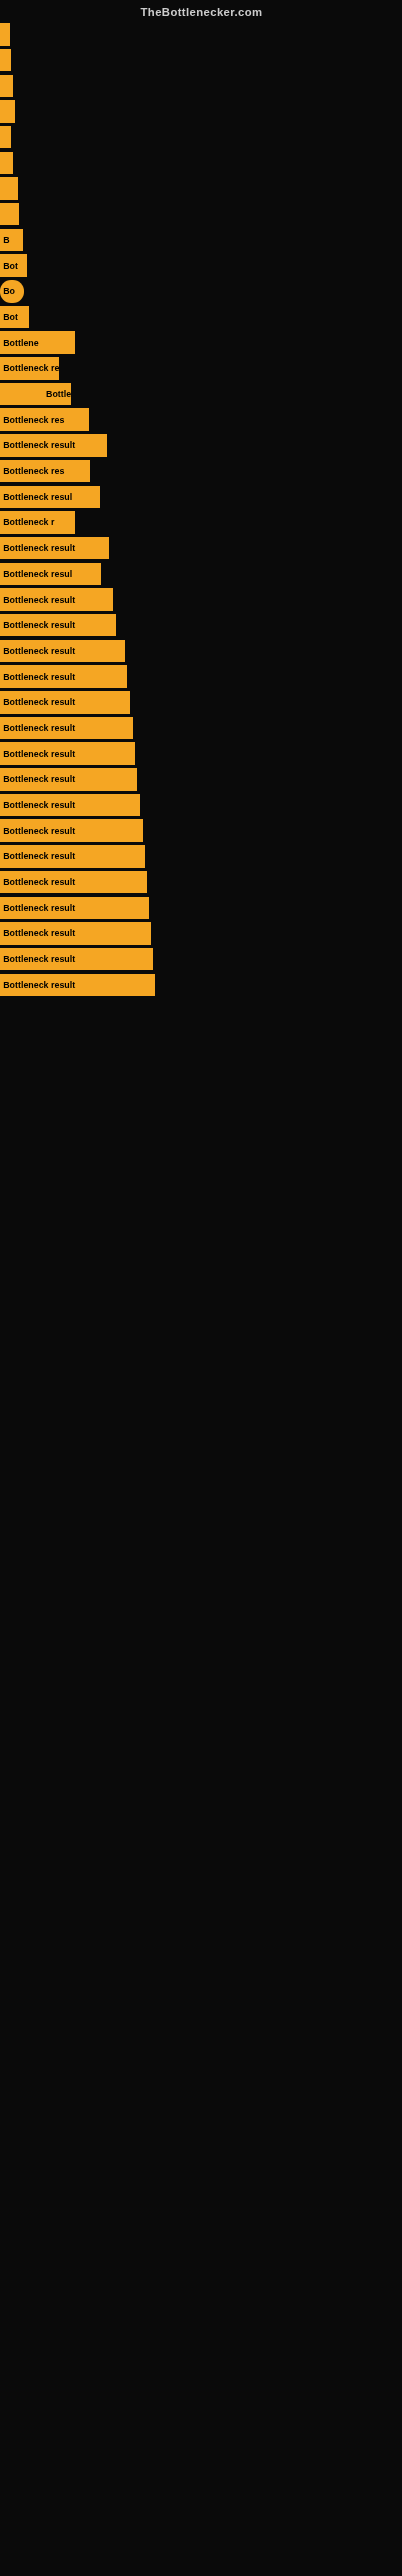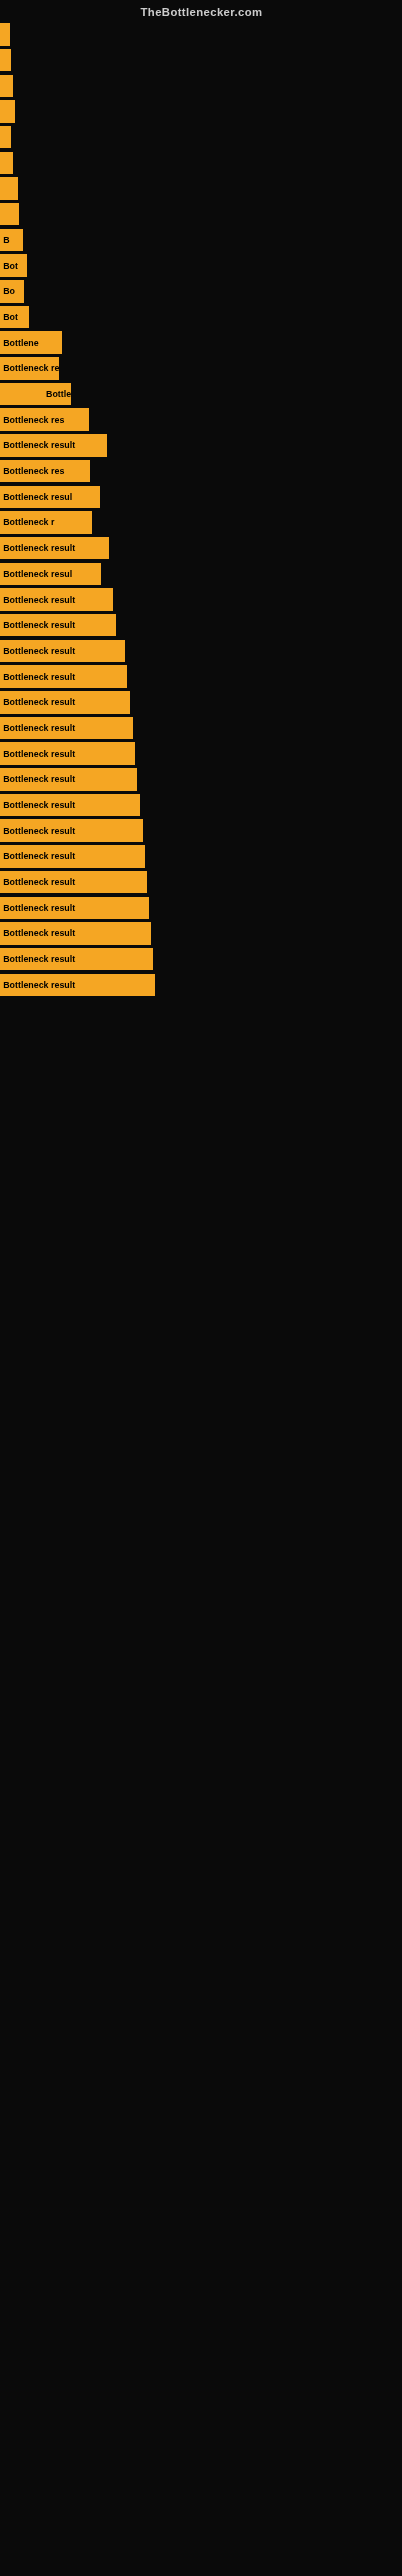--- a/index.html
+++ b/index.html
@@ -94,31 +94,31 @@
       <div class="bar" style="width: 22.5px;">
         <span class="bar-label">B</span>
       </div>
     </div>
     <div class="bar-row">
       <div class="bar" style="width: 27px;">
         <span class="bar-label">Bot</span>
       </div>
     </div>
     <div class="bar-row">
-      <div class="bar" style="width: 24px;">
+      <div class="bar" style="width: 24px; border-radius: 11px;">
         <span class="bar-label">Bo</span>
       </div>
     </div>
     <div class="bar-row">
       <div class="bar" style="width: 29px;">
         <span class="bar-label">Bot</span>
       </div>
     </div>
     <div class="bar-row">
-      <div class="bar" style="width: 62px;">
+      <div class="bar" style="width: 75px;">
         <span class="bar-label">Bottlene</span>
       </div>
     </div>
     <div class="bar-row">
       <div class="bar" style="width: 59px;">
         <span class="bar-label">Bottleneck re</span>
       </div>
     </div>
     <div class="bar-row">
       <div class="bar" style="width: 71px; padding-left: 46px;">
@@ -139,21 +139,21 @@
       <div class="bar" style="width: 90px;">
         <span class="bar-label">Bottleneck res</span>
       </div>
     </div>
     <div class="bar-row">
       <div class="bar" style="width: 100px;">
         <span class="bar-label">Bottleneck resul</span>
       </div>
     </div>
     <div class="bar-row">
-      <div class="bar" style="width: 92px;">
+      <div class="bar" style="width: 75px;">
         <span class="bar-label">Bottleneck r</span>
       </div>
     </div>
     <div class="bar-row">
       <div class="bar" style="width: 109px;">
         <span class="bar-label">Bottleneck result</span>
       </div>
     </div>
     <div class="bar-row">
       <div class="bar" style="width: 101px;">

